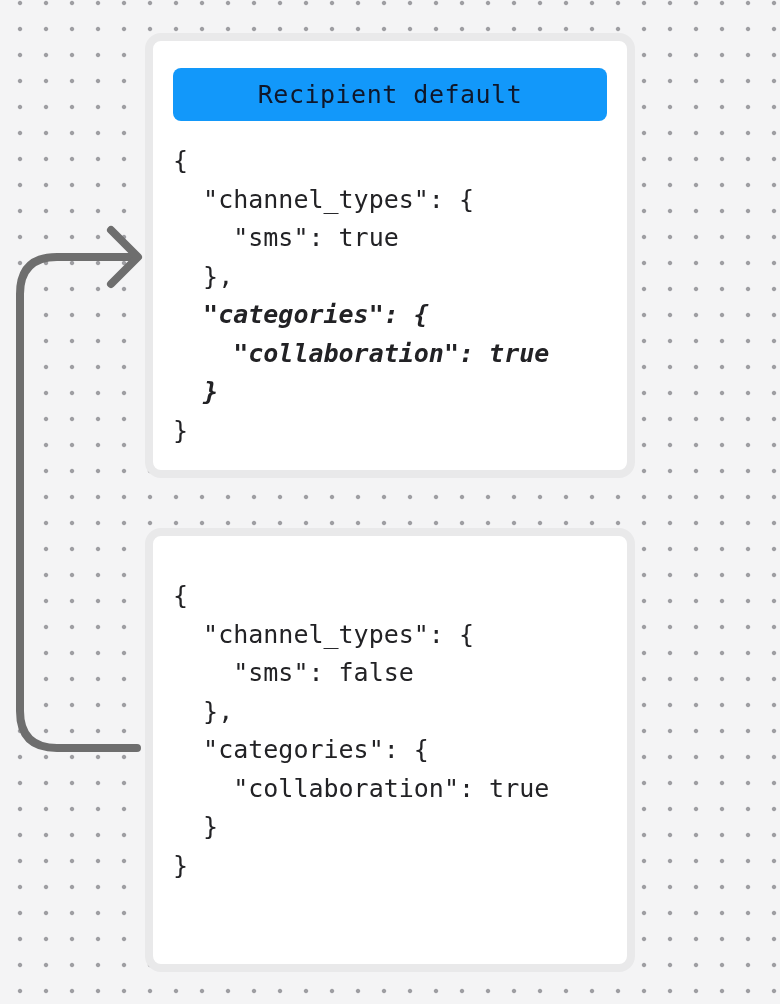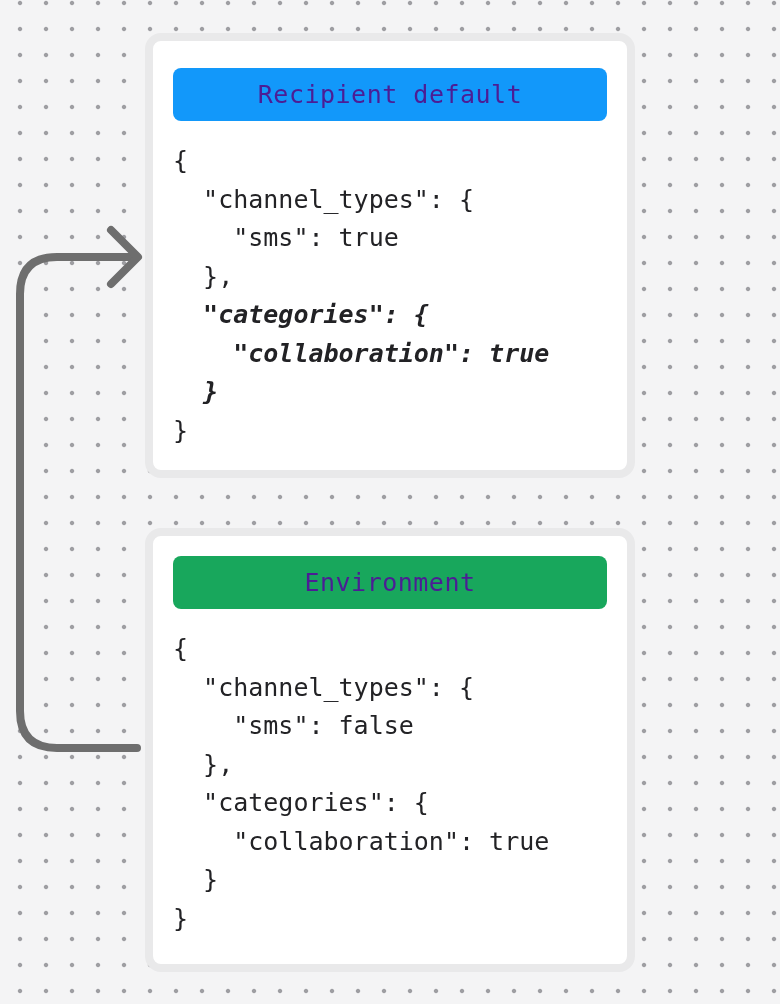--- a/index.html
+++ b/index.html
@@ -34,21 +34,21 @@
   }
   .card--top    { top: 33px;  height: 445px; }
   .card--bottom { top: 528px; height: 444px; padding-top: 20px; }
 
   .card-header {
     height: 53px;
     border-radius: 8px;
     display: flex;
     align-items: center;
     justify-content: center;
-    color: #4c1d95;
+    color: #0f172a;
     font-size: 25px;
     font-weight: 500;
     letter-spacing: 0.5px;
   }
 
   .code {
     margin-top: 21px;
     font-size: 25px;
     line-height: 38.5px;
     color: #222225;
@@ -74,21 +74,20 @@
     <div class="line">    "sms": true</div>
     <div class="line">  },</div>
     <div class="line em">  "categories": {</div>
     <div class="line em">    "collaboration": true</div>
     <div class="line em">  }</div>
     <div class="line">}</div>
   </div>
 </div>
 
 <div class="card card--bottom">
-  <div class="card-header" style="background-color: rgb(24, 167, 92);">Environment</div>
   <div class="code">
     <div class="line">{</div>
     <div class="line">  "channel_types": {</div>
     <div class="line">    "sms": false</div>
     <div class="line">  },</div>
     <div class="line">  "categories": {</div>
     <div class="line">    "collaboration": true</div>
     <div class="line">  }</div>
     <div class="line">}</div>
   </div>

